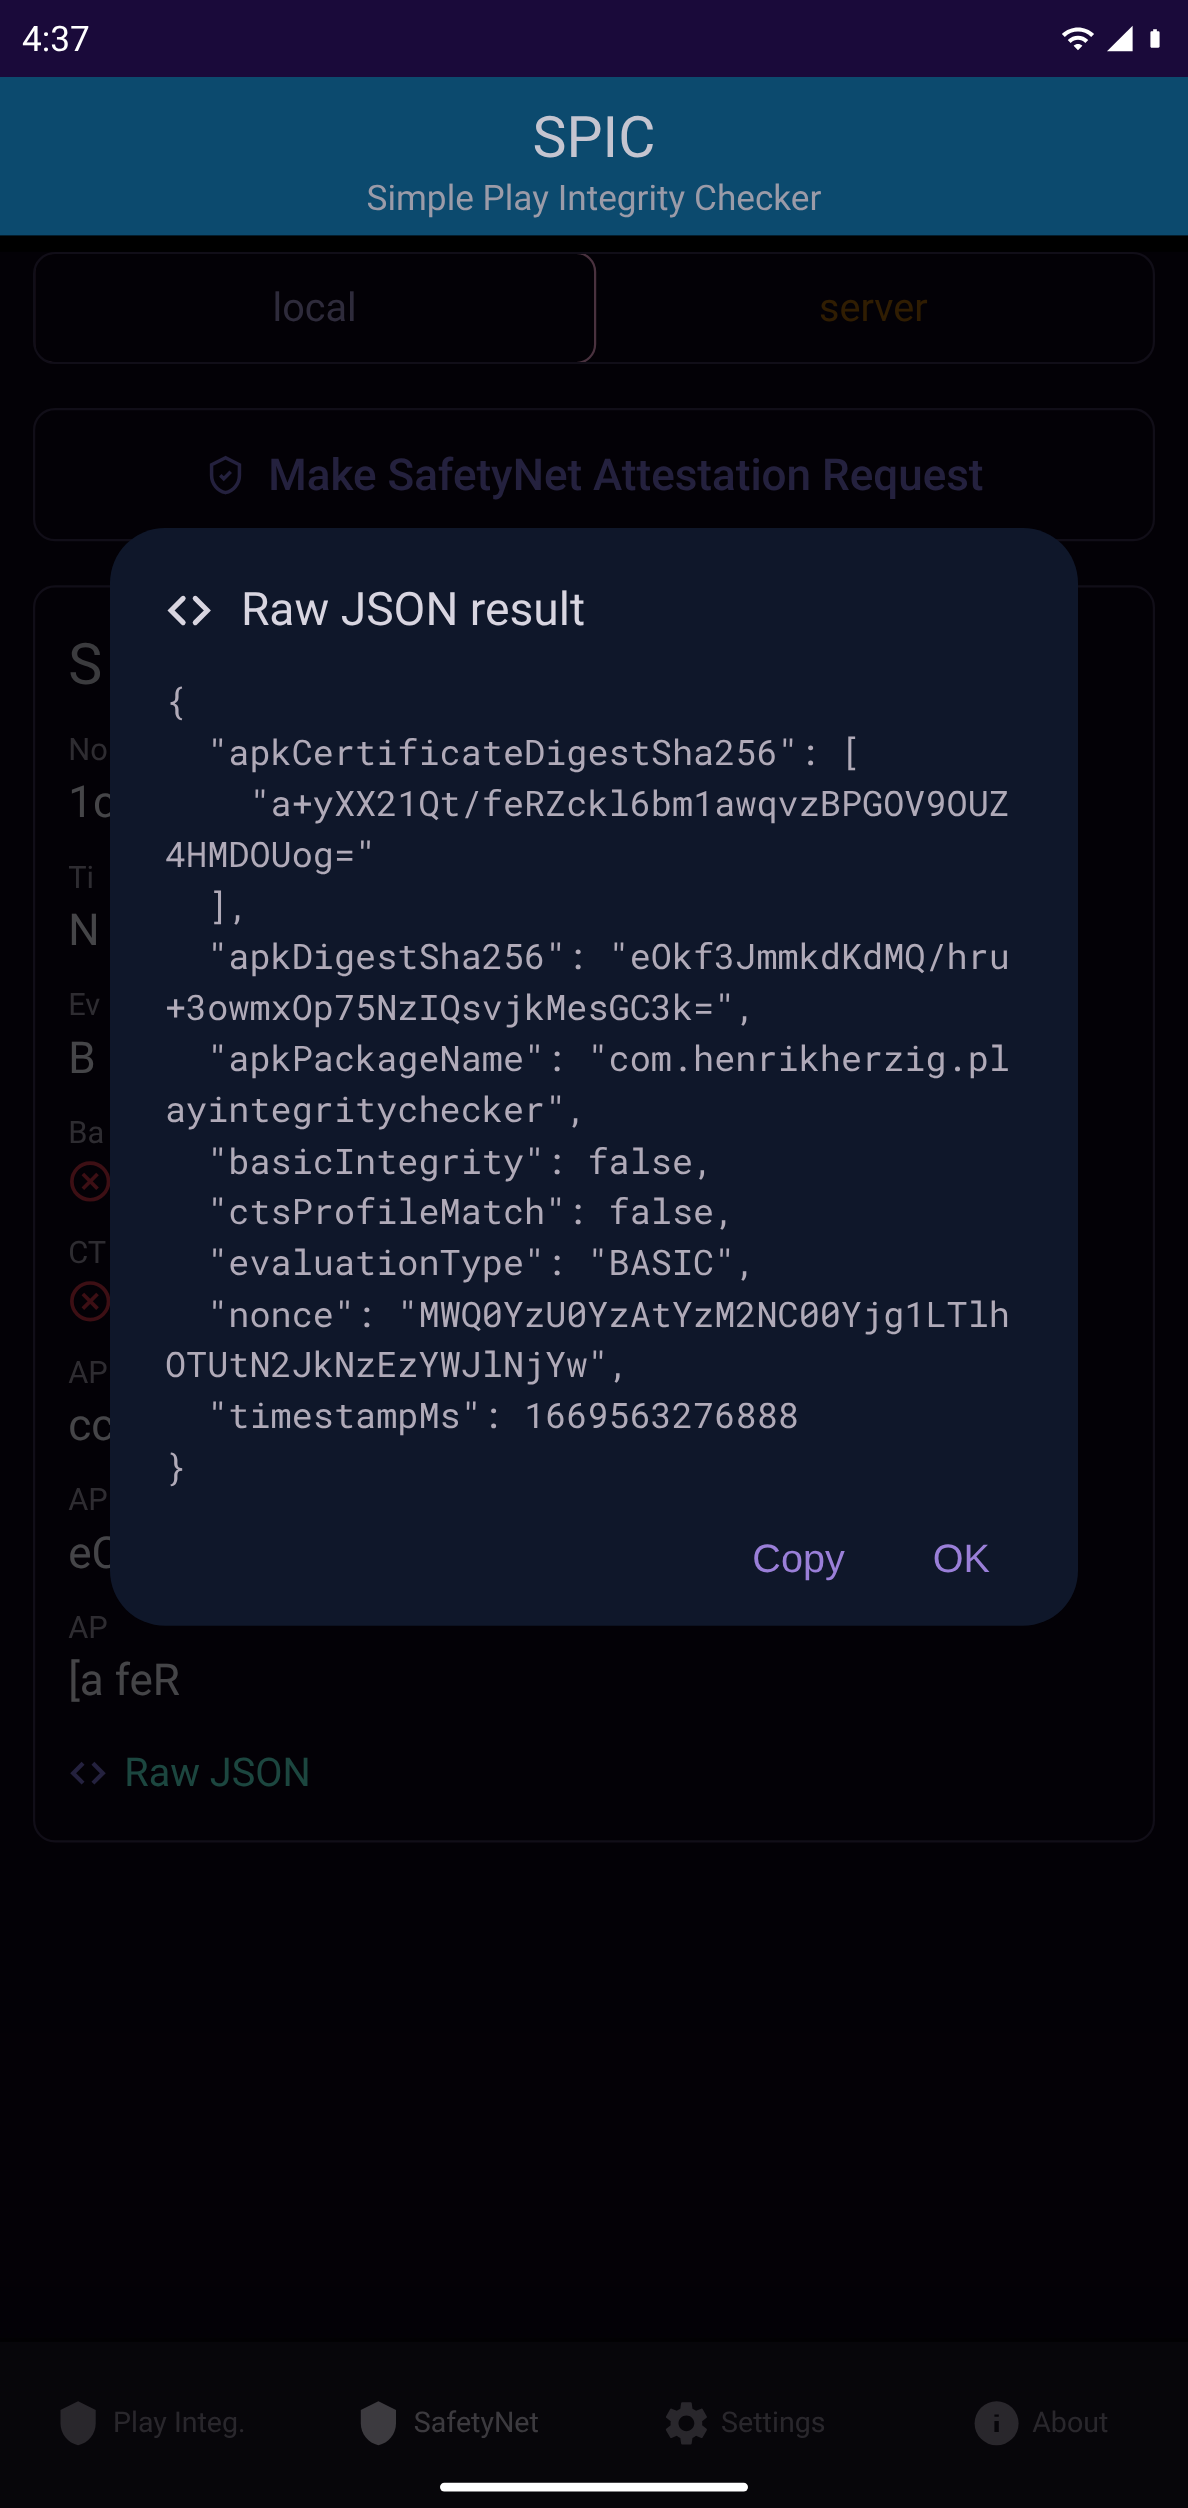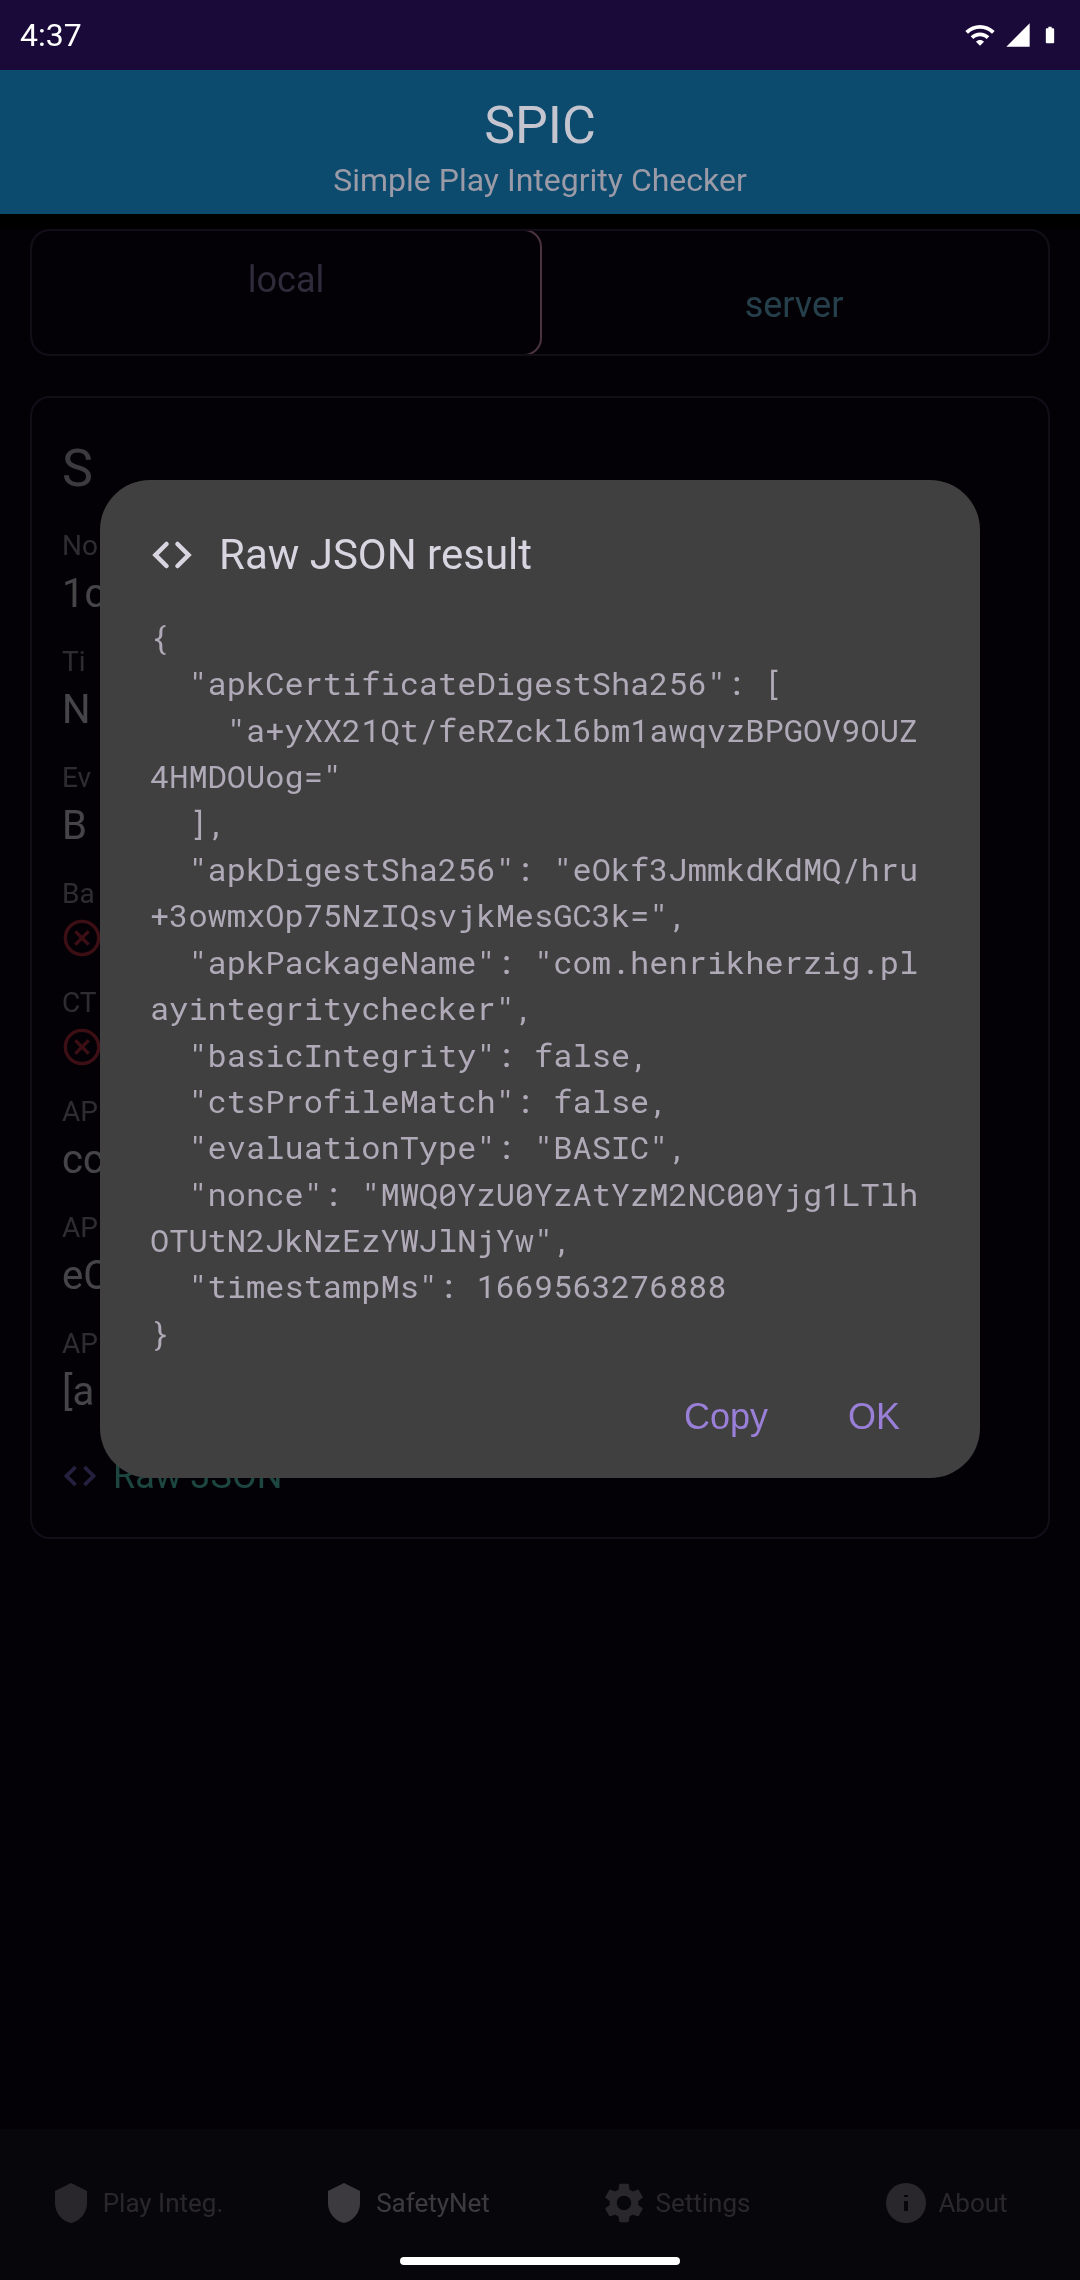--- a/index.html
+++ b/index.html
@@ -80,22 +80,21 @@
       border-radius: 20px;
       margin-top: 15px;
       overflow: hidden;
     }
 
     .tab {
       flex: 1;
       text-align: center;
       padding: 28px 0;
       font-size: 36px;
-      color: #7dd3fc;
-      margin-top: 25px;
+      color: #a16207;
     }
 
     .tab.active {
       border: 2px solid #f9a8d4;
       border-radius: 18px;
       color: #9a8fc5;
       margin: -2px;
     }
 
     .request-button {
@@ -218,21 +217,21 @@
       position: absolute;
       inset: 0;
       display: flex;
       align-items: center;
       justify-content: center;
       z-index: 10;
     }
 
     .dialog {
       width: 880px;
-      background: #404040;
+      background: #0f172a;
       border-radius: 50px;
       padding: 50px 50px 40px;
       position: absolute;
       top: 480px;
     }
 
     .dialog-header {
       display: flex;
       align-items: center;
       gap: 25px;
@@ -297,20 +296,27 @@
   <div class="app-title">SPIC</div>
   <div class="app-subtitle">Simple Play Integrity Checker</div>
 </div>
 
 <div class="bg-content">
   <div class="tab-row">
     <div class="tab active">local</div>
     <div class="tab">server</div>
   </div>
 
+  <div class="request-button">
+    <svg width="38" height="38" viewBox="0 0 24 24" fill="none" stroke="#7a6fcf" stroke-width="2">
+        <path d="M12 2 L4 6 v6 c0 5 3.5 9 8 10 c4.5-1 8-5 8-10 V6 z"></path>
+        <path d="M9 12 l2 2 l4-4"></path>
+      </svg>
+    <span>Make SafetyNet Attestation Request</span>
+  </div>
 
   <div class="result-card">
     <div class="result-heading">S</div>
 
     <div class="result-row">
       <div class="result-label">No</div>
       <div class="result-value">1c</div>
     </div>
 
     <div class="result-row">

